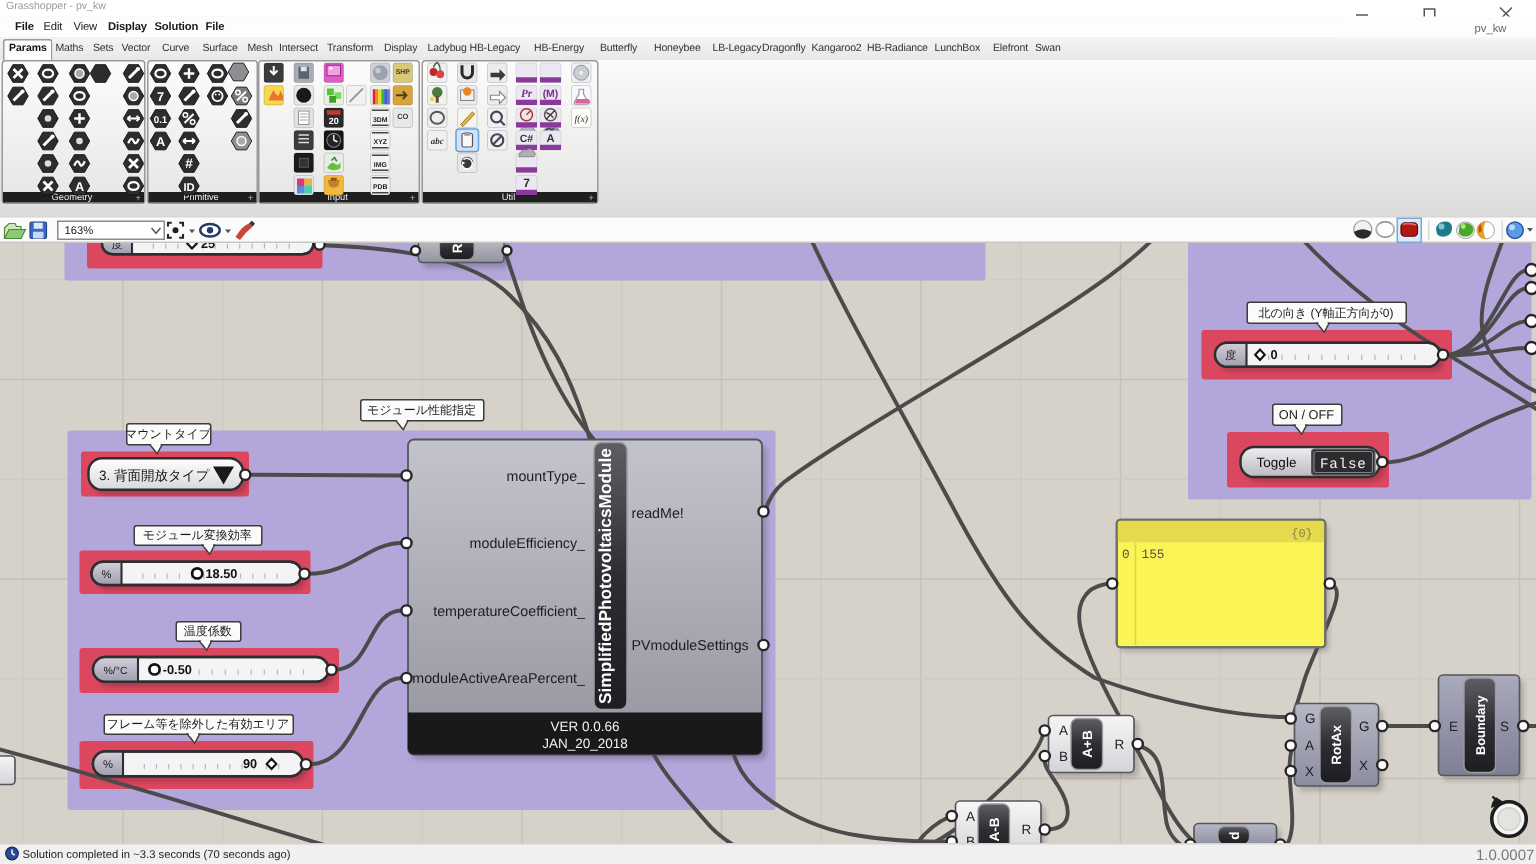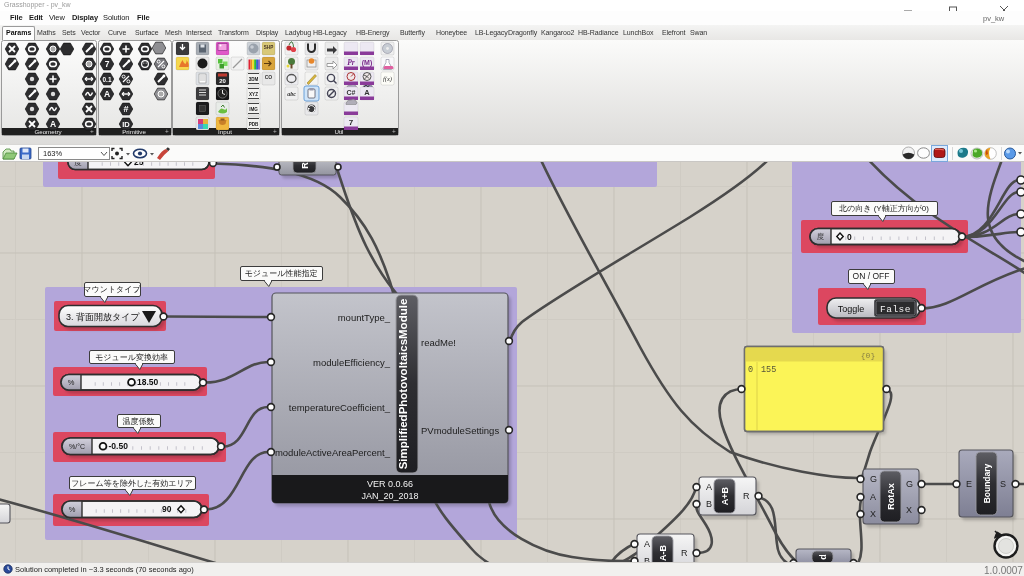--- a/index.html
+++ b/index.html
@@ -14,24 +14,24 @@
       </svg></div>
 <div class="abs" style="left:947px;top:1px;width:12px;height:10px"><svg width="12" height="10">
         <rect x="2.5" y="2" width="7" height="6" fill="none" stroke="#555" stroke-width="1"></rect>
       </svg></div>
 <div class="abs" style="left:998px;top:1px;width:12px;height:10px"><svg width="12" height="10">
         <path d="M2,1 L10,9 M10,1 L2,9" stroke="#555" stroke-width="1"></path>
       </svg></div>
 
 <div class="abs" style="left:0;top:11px;width:1024px;height:14px;background:#fdfdfd"></div>
 <div class="abs" style="left:10px;top:13px;font-size:7.5px;font-weight:bold;color:#1a1a1a;letter-spacing:-0.1px">File</div>
-<div class="abs" style="left:29px;top:13px;font-size:7.5px;font-weight:bold;color:#1a1a1a;letter-spacing:-0.1px">Edit</div>
+<div class="abs" style="left:29px;top:13px;font-size:7.5px;font-weight:normal;color:#1a1a1a;letter-spacing:-0.1px">Edit</div>
 <div class="abs" style="left:49px;top:13px;font-size:7.5px;font-weight:normal;color:#1a1a1a;letter-spacing:-0.1px">View</div>
 <div class="abs" style="left:72px;top:13px;font-size:7.5px;font-weight:bold;color:#1a1a1a;letter-spacing:-0.1px">Display</div>
-<div class="abs" style="left:103px;top:13px;font-size:7.5px;font-weight:normal;color:#1a1a1a;letter-spacing:-0.1px">Solution</div>
+<div class="abs" style="left:103px;top:13px;font-size:7.5px;font-weight:bold;color:#1a1a1a;letter-spacing:-0.1px">Solution</div>
 <div class="abs" style="left:137px;top:13px;font-size:7.5px;font-weight:bold;color:#1a1a1a;letter-spacing:-0.1px">File</div>
 <div class="abs" style="left:983px;top:14px;font-size:7.5px;color:#666">pv_kw</div>
 <div class="abs" style="left:0;top:25px;width:1024px;height:15px;background:linear-gradient(#f4f4f3,#e8e7e5)"></div>
 <div class="abs" style="left:2px;top:26px;width:33px;height:14px;background:#fdfdfd;border:1px solid #9a9a9a;border-bottom:none;border-radius:2px 2px 0 0"></div>
 <div class="abs" style="left:6px;top:29px;font-size:7px;font-weight:bold;color:#111">Params</div>
 <div class="abs" style="left:37px;top:29px;font-size:7px;color:#333;letter-spacing:-0.1px">Maths</div>
 <div class="abs" style="left:62px;top:29px;font-size:7px;color:#333;letter-spacing:-0.1px">Sets</div>
 <div class="abs" style="left:81px;top:29px;font-size:7px;color:#333;letter-spacing:-0.1px">Vector</div>
 <div class="abs" style="left:108px;top:29px;font-size:7px;color:#333;letter-spacing:-0.1px">Curve</div>
 <div class="abs" style="left:135px;top:29px;font-size:7px;color:#333;letter-spacing:-0.1px">Surface</div>

